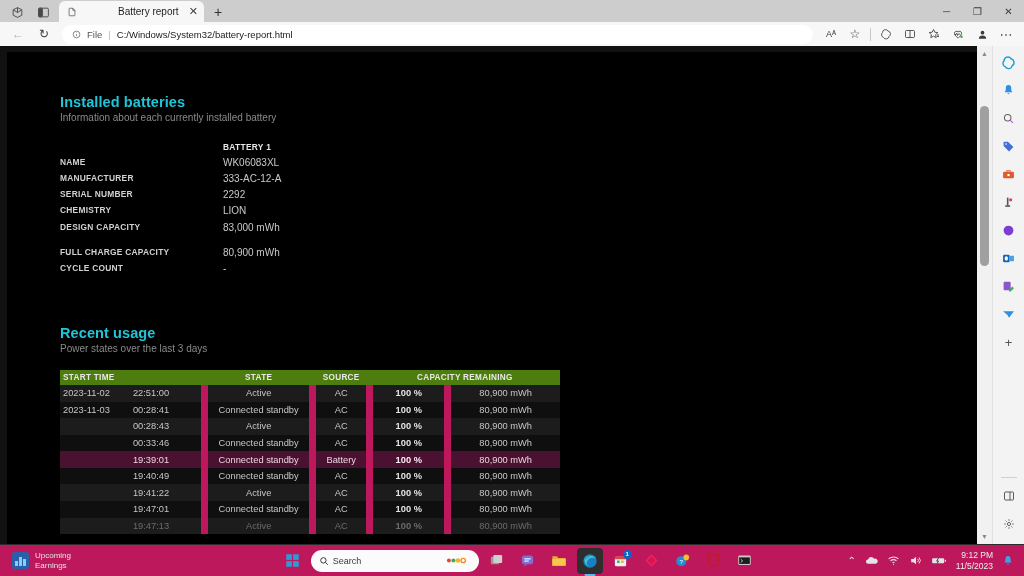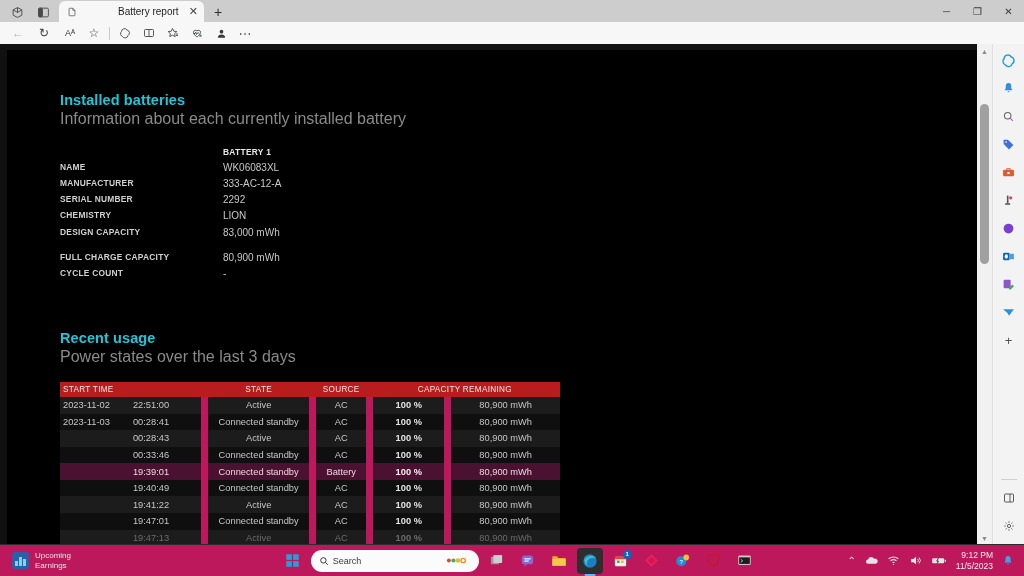--- a/index.html
+++ b/index.html
@@ -72,39 +72,39 @@
   .page {
     flex: 1; background: #000000; position: relative; overflow: hidden;
     border-left: 7px solid #111; border-top: 6px solid #111;
   }
   .page-inner { padding: 42px 0 0 53px; }
 
   h2.sec-title {
     color: #20c5d8; font-size: 14.5px; font-weight: 600; letter-spacing: .1px;
     margin-bottom: 2px;
   }
-  .sec-sub { color: #8a8a8a; font-size: 16px; margin-bottom: 16px; }
+  .sec-sub { color: #8a8a8a; font-size: 10px; margin-bottom: 16px; }
 
   
   table.batt { border-collapse: collapse; font-size: 9px; }
   table.batt td { padding: 2.6px 0; vertical-align: top; }
   table.batt td.k {
     color: #d2d2d2; font-weight: 700; letter-spacing: .25px;
     width: 163px; text-transform: uppercase; font-size: 8.4px;
   }
   table.batt td.v { color: #c9c9c9; font-size: 10px; }
   table.batt td.hdr { color: #e8e8e8; font-weight: 700; font-size: 8.4px; letter-spacing: .3px; }
   table.batt tr.gap td { padding-top: 12px; }
 
   
   .usage-block { margin-top: 48px; }
   table.usage { border-collapse: collapse; width: 500px; font-size: 9.3px; }
   table.usage th {
-    color: #e9e9e9; font-weight: 400; font-size: 8.2px; letter-spacing: .3px;
-    padding: 3px 4px; text-align: center; background: #b91c1c;
+    color: #e9e9e9; font-weight: 700; font-size: 8.2px; letter-spacing: .3px;
+    padding: 3px 4px; text-align: center; background: #4d7c0f;
   }
   table.usage th.left { text-align: left; padding-left: 3px; }
   table.usage td {
     padding: 3.3px 4px; color: #c6c6c6; text-align: center;
     border-right: 7px solid #be185d;
   }
   table.usage td.t-date { text-align: left; padding-left: 3px; width: 72px; border-right: none; }
   table.usage td.t-time { text-align: left; width: 78px; }
   table.usage td.pct { font-weight: 700; color: #e4e4e4; width: 82px; }
   table.usage td.cap { text-align: center; width: 118px; border-right: none; }
@@ -221,20 +221,32 @@
       <div>─</div>
       <div>❐</div>
       <div>✕</div>
     </div>
   </div>
 
   <div class="navbar">
     <div class="nav-icon disabled">←</div>
     <div class="nav-icon">↻</div>
 
+    <div class="omnibox">
+      <span>
+        <svg width="9" height="9" viewBox="0 0 24 24" fill="none" stroke="#666" stroke-width="2">
+          <circle cx="12" cy="12" r="9"></circle>
+            <path d="M12 11v5"></path>
+            <circle cx="12" cy="7.6" r="1.1" fill="#666" stroke="none"></circle>
+        </svg>
+      </span>
+      <span class="file-label">File</span>
+      <span class="sep">|</span>
+      <span class="url">C:/Windows/System32/battery-report.html</span>
+    </div>
 
     <div class="tool-icons">
       <div class="nav-icon" style="font-size:9px;">Aᴬ</div>
       <div class="nav-icon" style="font-size:12px;">☆</div>
       <div class="divider-v"></div>
       <div class="nav-icon">
         <svg width="12" height="12" viewBox="0 0 24 24" fill="none" stroke="#3b3b3b" stroke-width="1.7">
           <path d="M5 9a6 6 0 0 1 11-3 6 6 0 0 1 2 11 6 6 0 0 1-11 2 6 6 0 0 1-2-10Z"></path>
         </svg>
       </div>

